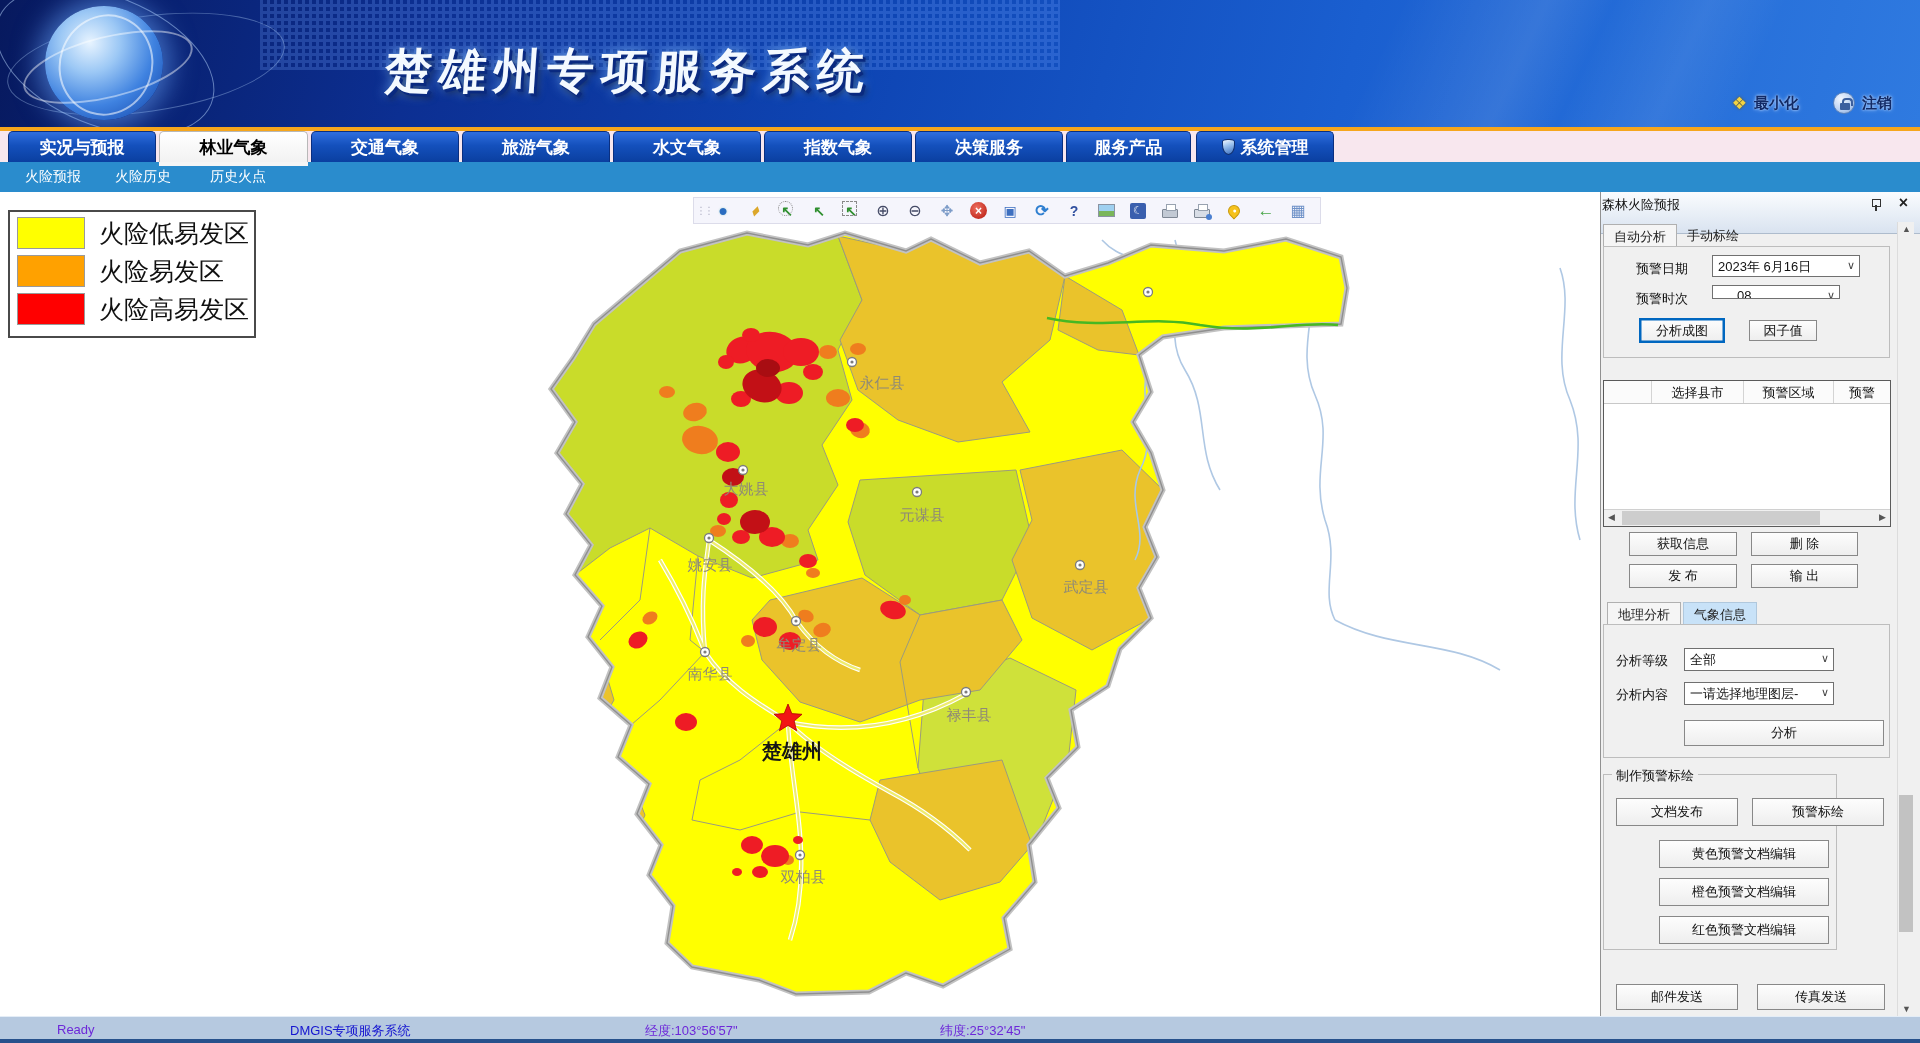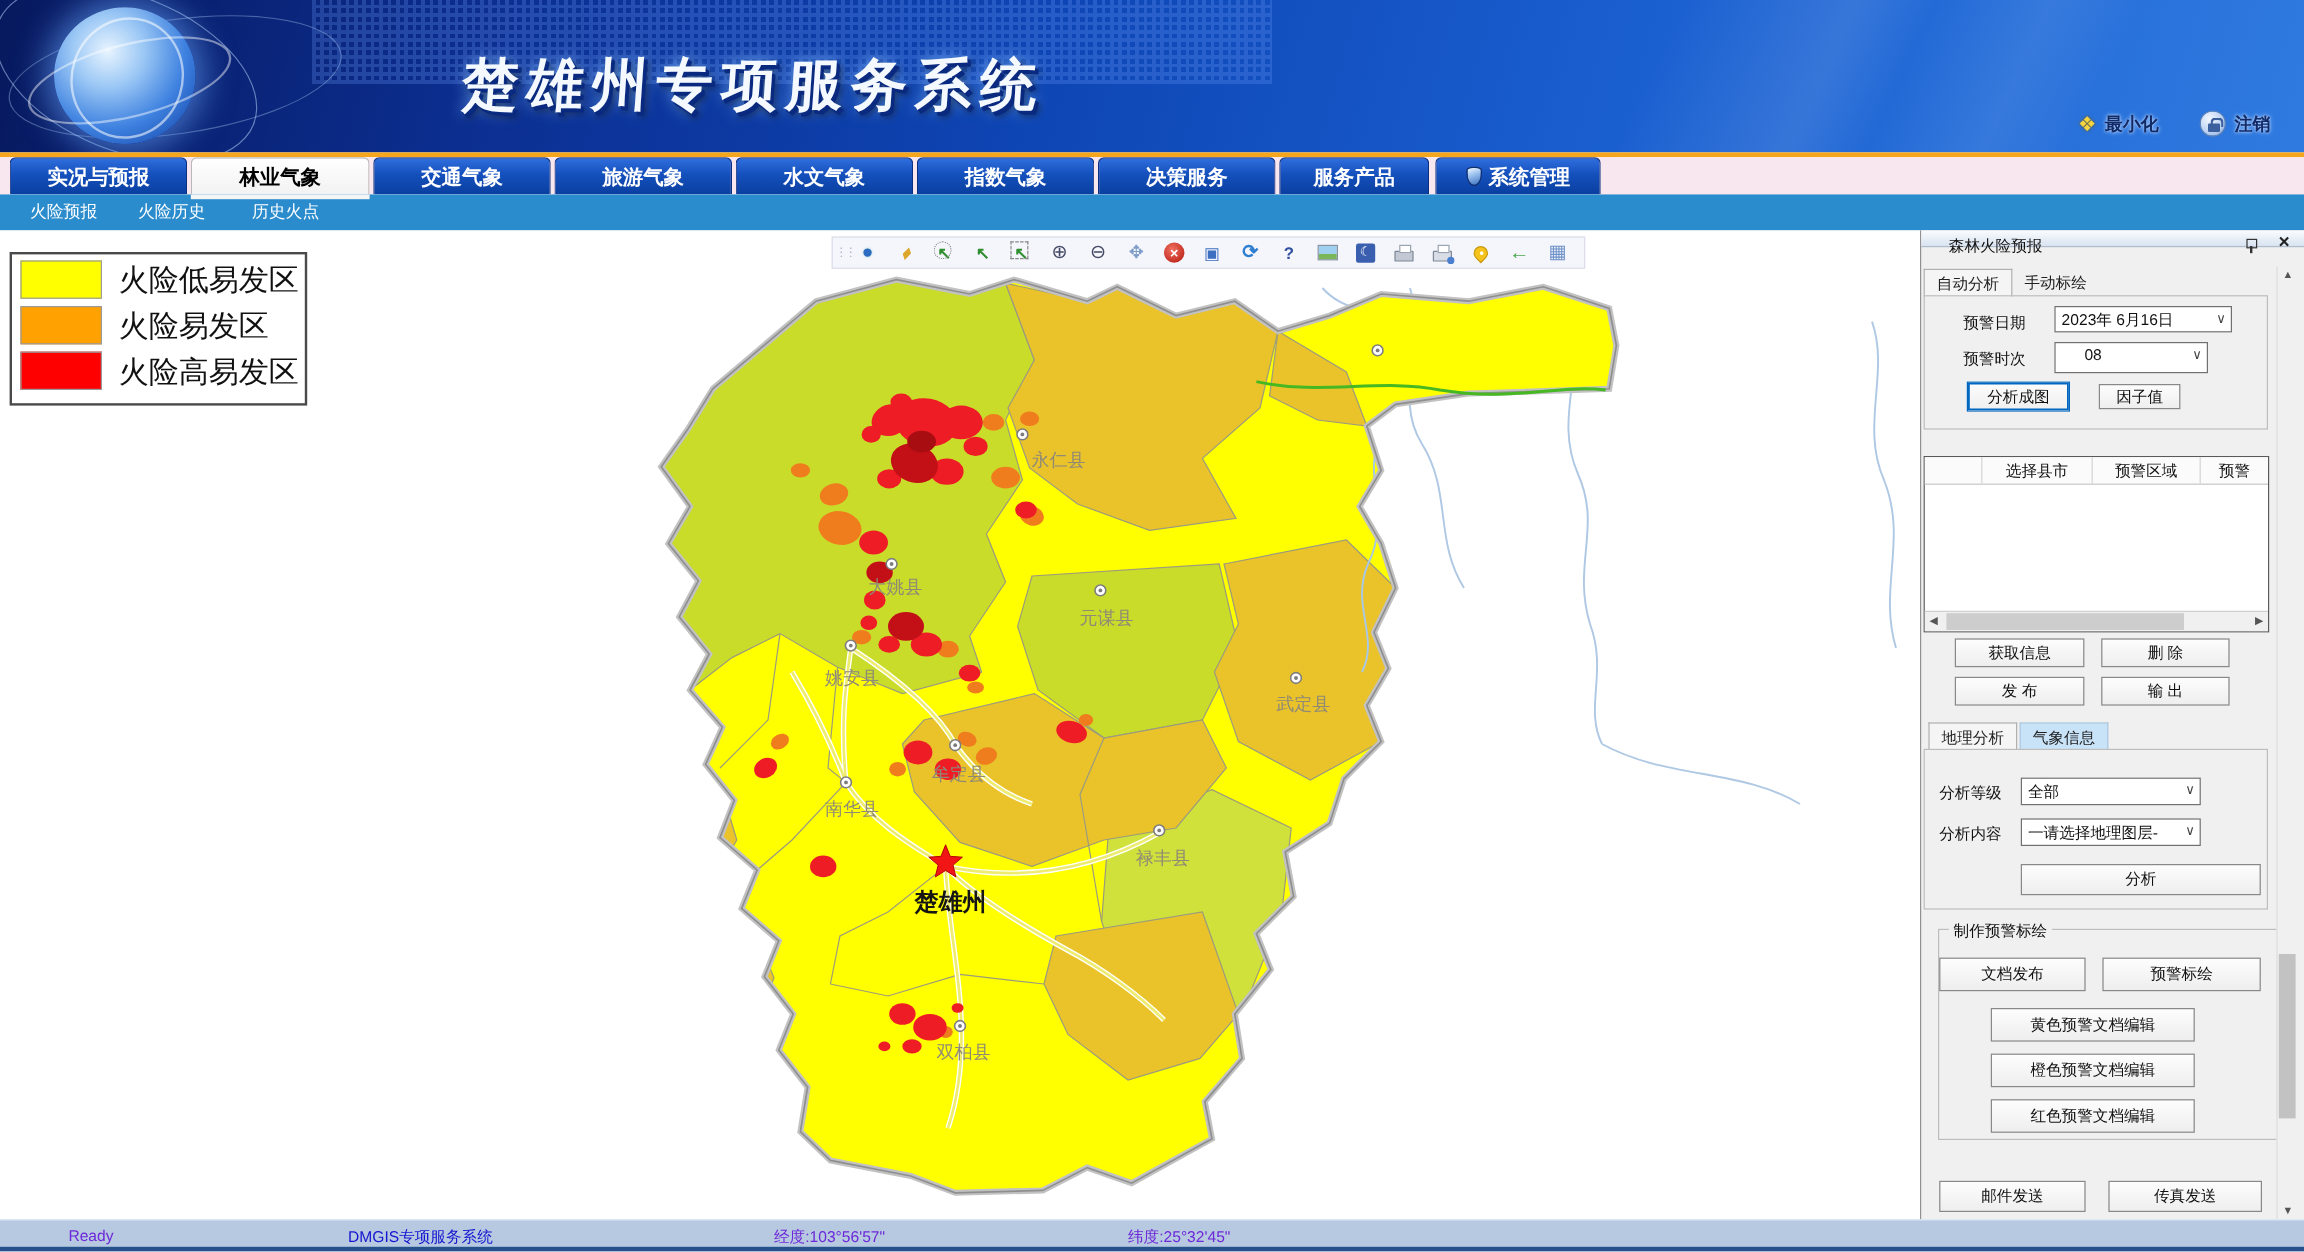--- a/index.html
+++ b/index.html
@@ -105,23 +105,23 @@
   .poi { width:12px; height:12px; border-radius:50% 50% 50% 0; background:#f6c21c;
     border:1px solid #c89a10; transform:rotate(-45deg); position:relative; }
   .poi::before { content:''; position:absolute; left:3.5px; top:3.5px; width:3px; height:3px;
     border-radius:50%; background:#fff; }
   .g17 i { color:#4aa64a; font-weight:bold; font-size:17px; }
   .g18 i { color:#6f92c8; font-size:16px; }
 
   
   .panel { position:absolute; left:1600px; top:192px; width:320px; height:824px; background:#f0f0f0;
     border-left:1px solid #919191; overflow:hidden; }
-  .ptitle { position:absolute; left:0; top:0; width:320px; height:14px;
+  .ptitle { position:absolute; left:0; top:0; width:320px; height:42px;
     background:linear-gradient(#fafcfe,#d9e3f0); border-bottom:1px solid #aebccd;
-    font-size:13px; color:#111; line-height:25px; padding-left:23px; }
+    font-size:13px; color:#111; line-height:25px; padding-left:1px; }
   .pin-ic { position:absolute; right:40px; top:6px; width:9px; height:13px; cursor:pointer; }
   .pin-ic::before { content:''; position:absolute; left:1px; top:1px; width:7px; height:6px;
     border:1.5px solid #333; }
   .pin-ic::after { content:''; position:absolute; left:4px; top:7px; width:1.5px; height:6px; background:#333; }
   .pclose { position:absolute; right:12px; top:2px; font-size:16px; font-weight:bold; color:#222; cursor:pointer; }
   .ptabs { position:absolute; left:2px; top:32px; height:23px; display:flex; }
   .ptab { padding:3px 10px 0 10px; font-size:13px; color:#222; cursor:pointer; height:23px; }
   .ptab.active { background:#f5f5f5; border:1px solid #b0b0b0; border-bottom:none; }
   .ptab.wx { background:#c8e2f8; border:1px solid #b0c8dd; border-bottom:none; margin-left:2px; }
   .gbox { position:absolute; border:1px solid #bdbdbd; background:transparent; }
@@ -476,21 +476,21 @@
       <span class="ptab active">自动分析</span>
       <span class="ptab">手动标绘</span>
     </div>
 
     <div class="gbox" style="left:2px;top:54px;width:287px;height:112px;"></div>
     <span class="plabel" style="left:35px;top:68px;">预警日期</span>
     <div class="combo" style="left:111px;top:63px;width:148px;height:22px;">
       <span>2023年 6月16日</span><span class="arr">∨</span>
     </div>
     <span class="plabel" style="left:35px;top:98px;">预警时次</span>
-    <div class="combo" style="left:111px;top:93px;width:128px;height:26px;padding-left:24px;">
+    <div class="combo" style="left:111px;top:93px;width:128px;height:14px;padding-left:24px;">
       <span>08</span><span class="arr">∨</span>
     </div>
     <div class="wbtn focus" style="left:38px;top:126px;width:86px;height:25px;">分析成图</div>
     <div class="wbtn" style="left:148px;top:128px;width:68px;height:21px;text-align:center;">因子值</div>
 
     <div class="ptable">
       <div class="thead">
         <span class="th" style="width:48px;"></span>
         <span class="th" style="width:92px;">选择县市</span>
         <span class="th" style="width:90px;">预警区域</span>
@@ -517,21 +517,21 @@
     <span class="plabel" style="left:15px;top:460px;">分析等级</span>
     <div class="combo" style="left:83px;top:456px;width:150px;height:23px;">
       <span>全部</span><span class="arr">∨</span>
     </div>
     <span class="plabel" style="left:15px;top:494px;">分析内容</span>
     <div class="combo" style="left:83px;top:490px;width:150px;height:23px;">
       <span>一请选择地理图层- </span><span class="arr">∨</span>
     </div>
     <div class="wbtn" style="left:83px;top:528px;width:200px;height:26px;">分析</div>
 
-    <div class="gbox" style="left:14px;top:582px;width:287px;height:176px;">
+    <div class="gbox" style="left:2px;top:582px;width:234px;height:176px;">
       <span class="gtitle">制作预警标绘</span>
     </div>
     <div class="wbtn" style="left:15px;top:606px;width:122px;height:28px;">文档发布</div>
     <div class="wbtn" style="left:151px;top:606px;width:132px;height:28px;">预警标绘</div>
     <div class="wbtn" style="left:58px;top:648px;width:170px;height:28px;">黄色预警文档编辑</div>
     <div class="wbtn" style="left:58px;top:686px;width:170px;height:28px;">橙色预警文档编辑</div>
     <div class="wbtn" style="left:58px;top:724px;width:170px;height:28px;">红色预警文档编辑</div>
 
     <div class="wbtn" style="left:15px;top:792px;width:122px;height:26px;">邮件发送</div>
     <div class="wbtn" style="left:156px;top:792px;width:128px;height:26px;">传真发送</div>

